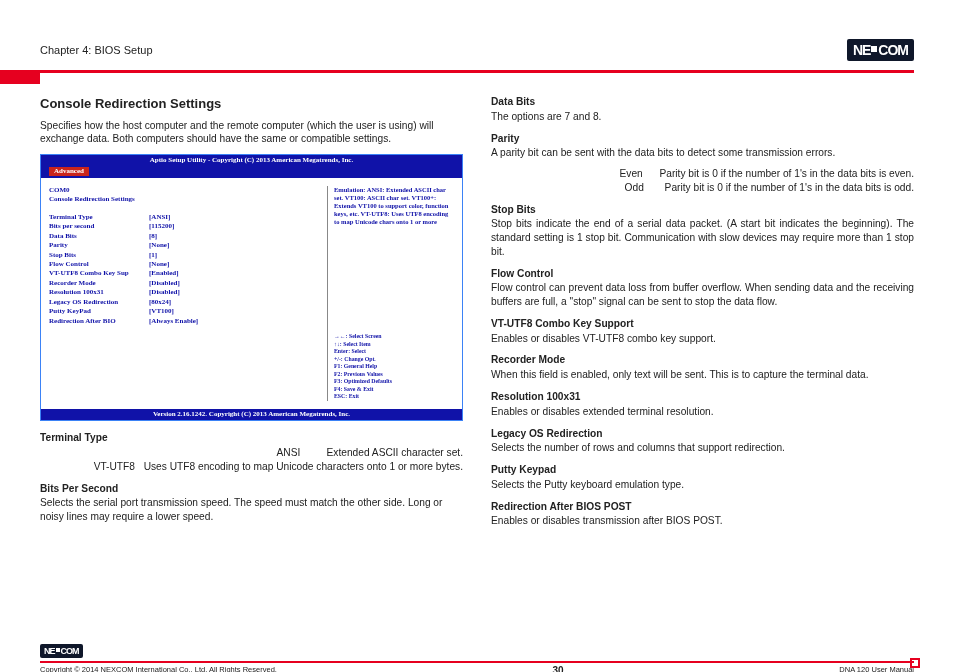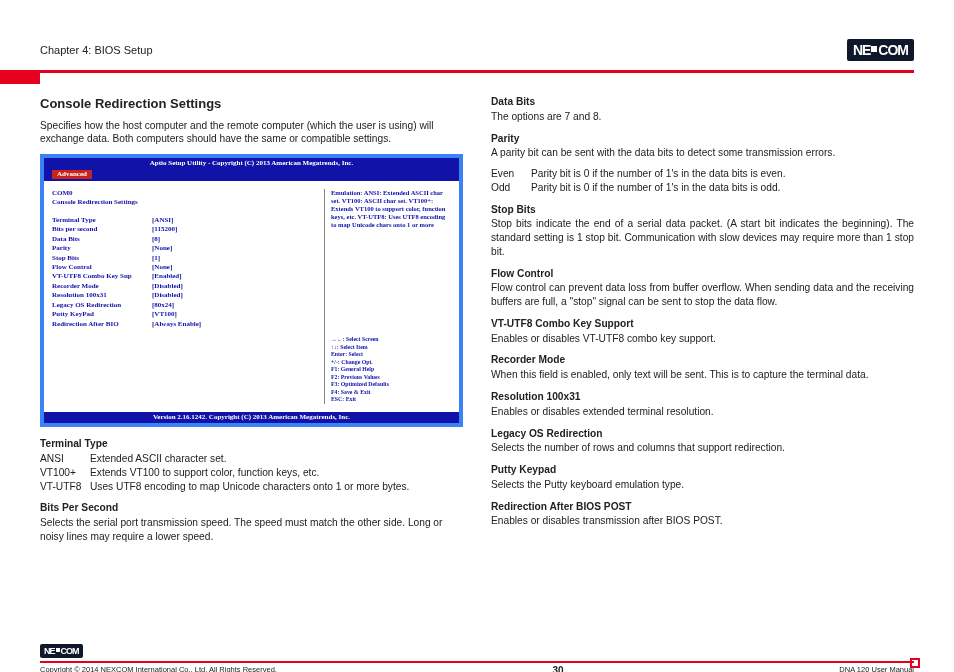--- a/index.html
+++ b/index.html
@@ -11,24 +11,24 @@
 .logo .box { display:inline-block; width:6px; height:6px; background:#fff; margin:0 1px 2px; vertical-align:middle; }
 .rule { height:3px; background:#E6001F; margin-top:4px; position:relative; }
 .rule .tab { position:absolute; left:-40px; top:0; width:40px; height:14px; background:#E6001F; }
 
 .cols { display:flex; gap:28px; margin-top:22px; font-size:10.2px; line-height:1.35; }
 .col { flex:1; }
 h1 { font-size:13px; font-weight:900; margin:0 0 6px; }
 h2 { font-size:10.2px; font-weight:900; margin:8px 0 1px; }
 p { margin:0 0 7px; }
 .tbl { margin:0 0 7px; }
-.tbl .r { display:flex; }
+.tbl .r { display:flex;justify-content:flex-end; }
 .tbl .k { width:50px; flex-shrink:0; }
 
-.bios { border:4px solid #3b82f6; background:#fff; margin:8px 0 10px; font-family:"Times New Roman",serif; font-size:7px; }
+.bios { border:1px solid #3b82f6; background:#fff; margin:8px 0 10px; font-family:"Times New Roman",serif; font-size:7px; }
 .bios-title { background:#1012A8; color:#fff; text-align:center; font-weight:bold; padding:1px; }
 .bios-tabs { background:#1012A8; padding:0 8px 2px; }
 .bios-tab { display:inline-block; background:#C9241C; color:#fff; padding:0 5px; font-weight:bold; font-size:7px; }
 .bios-body { display:flex; min-height:215px; padding:8px; gap:6px; }
 .bios-left { flex:1; color:#1012A8; font-weight:bold; }
 .bios-left .row { display:flex; }
 .bios-left .lbl { width:100px; }
 .bios-left .val { color:#1012A8; }
 .bios-right { width:120px; border-left:1px solid #888; padding-left:6px; color:#1012A8; font-weight:bold; display:flex; flex-direction:column; }
 .bios-help { font-size:6.5px; line-height:1.25; }
@@ -133,24 +133,20 @@
         <div class="bios-ver">Version 2.16.1242. Copyright (C) 2013 American Megatrends, Inc.</div>
       </div>
 
       <h2>Terminal Type</h2>
       <div class="tbl">
         <div class="r">
             <div class="k">ANSI</div>
             <div>Extended ASCII character set.</div>
           </div>
         <div class="r">
-            <div class="k">VT100+</div>
-            <div>Extends VT100 to support color, function keys, etc.</div>
-          </div>
-        <div class="r">
             <div class="k">VT-UTF8</div>
             <div>Uses UTF8 encoding to map Unicode characters onto 1 or more bytes.</div>
           </div>
       </div>
       <h2>Bits Per Second</h2>
       <p>Selects the serial port transmission speed. The speed must match the other side. Long or noisy lines may require a lower speed.</p>
     </div>
 
     <div class="col">
       <h2 style="margin-top:0">Data Bits</h2>

